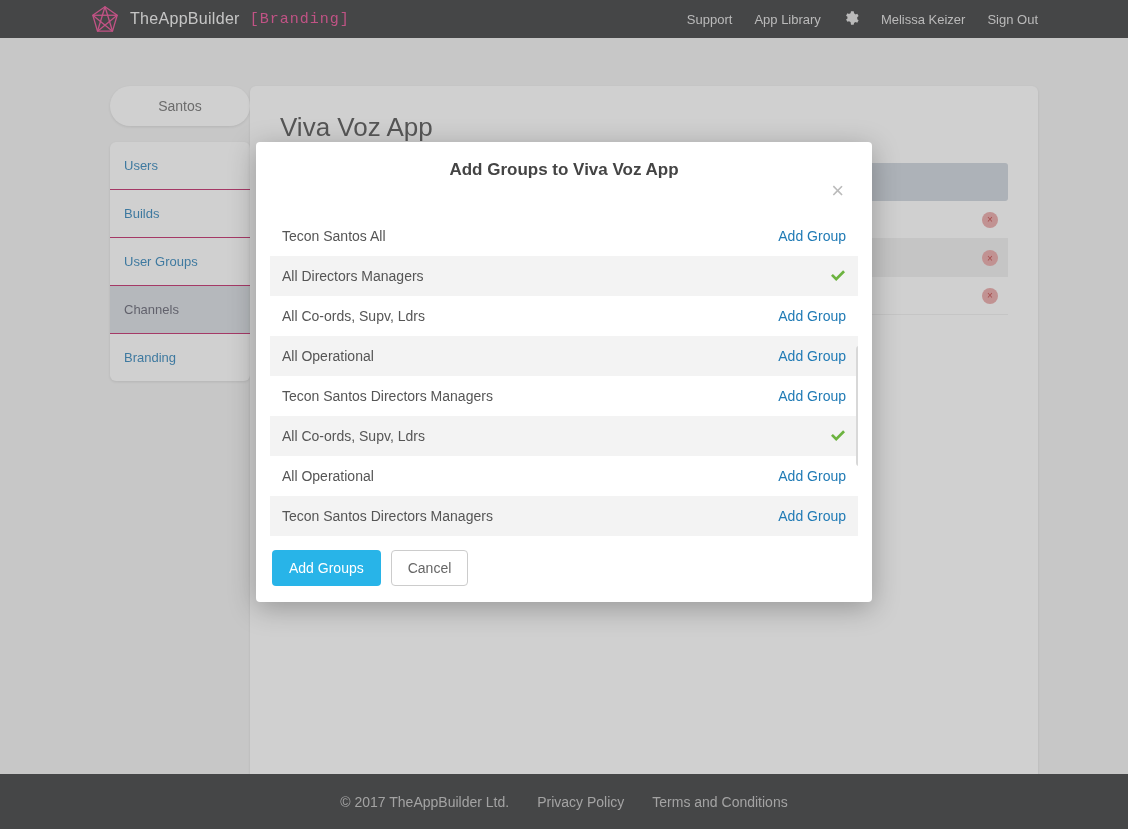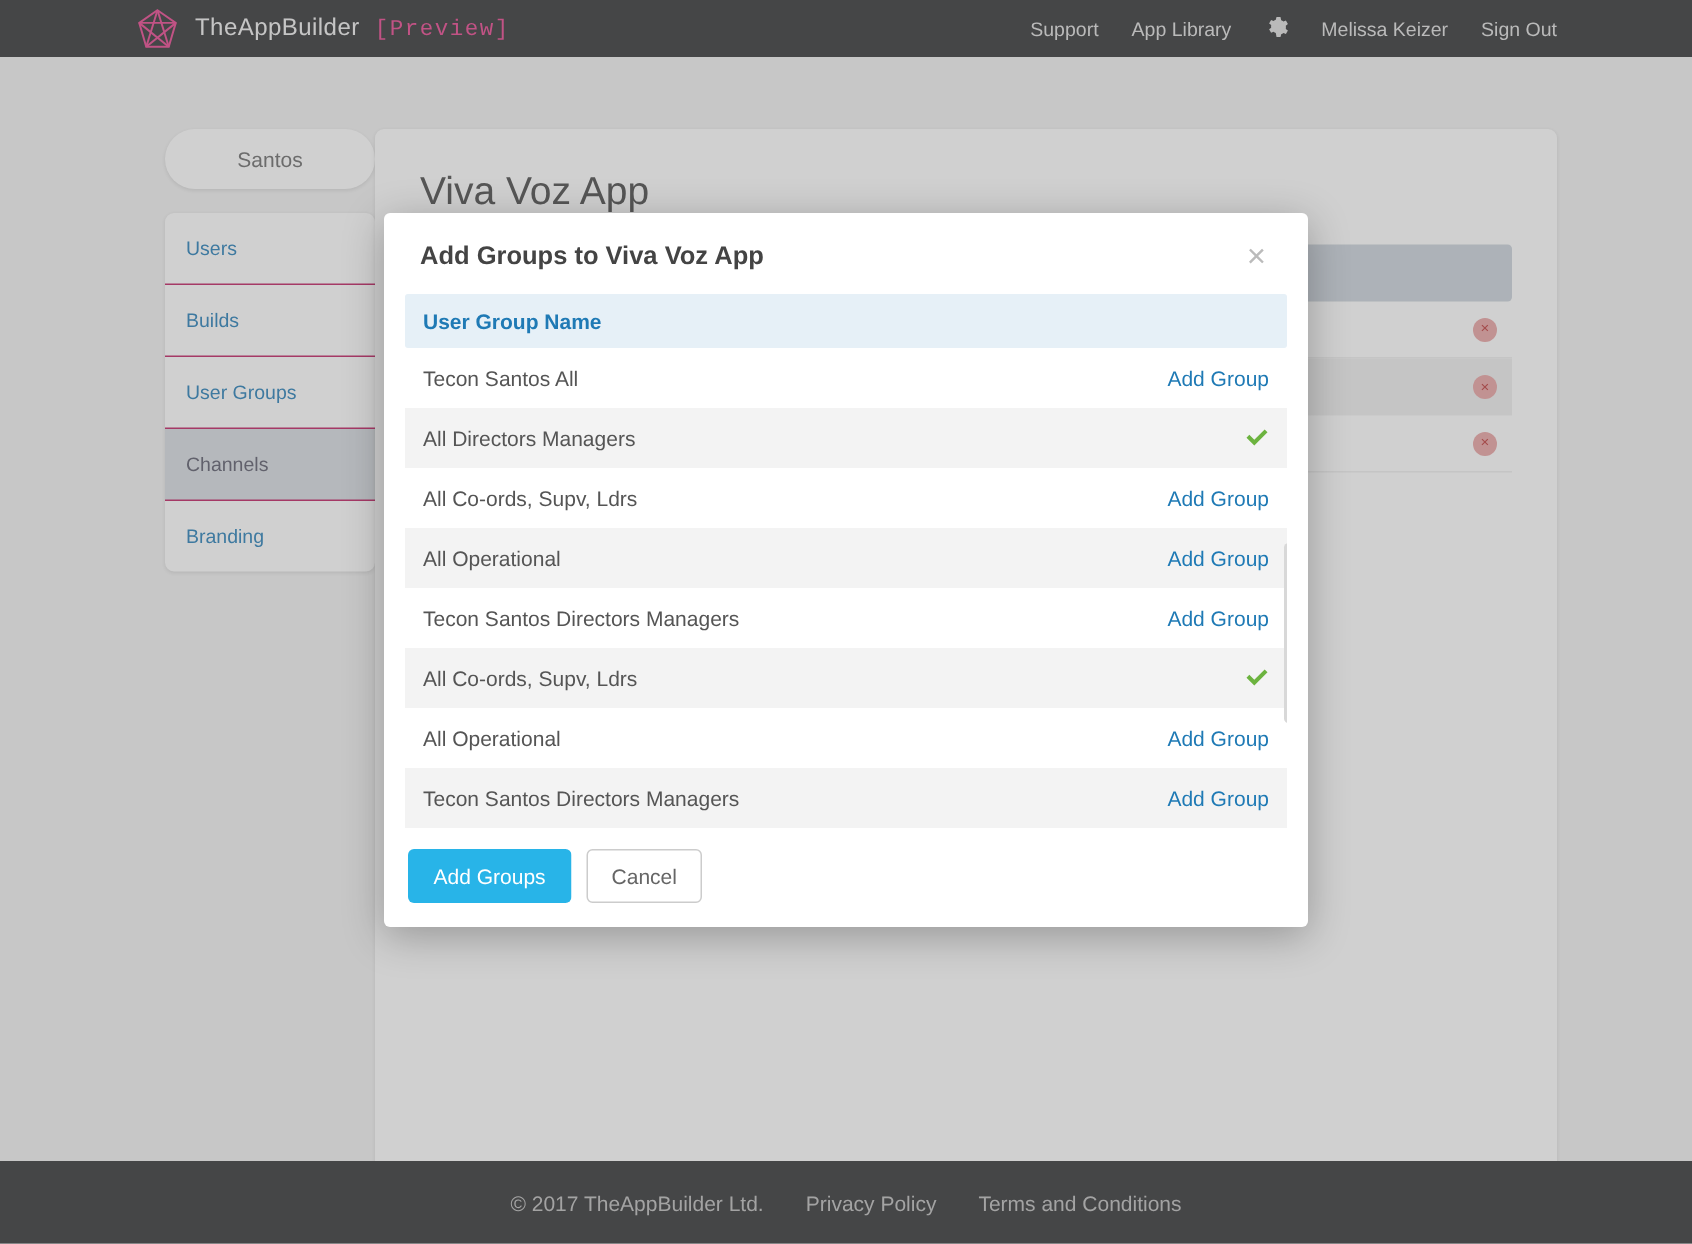--- a/index.html
+++ b/index.html
@@ -136,20 +136,21 @@
     width: 616px;
     background: #fff;
     border-radius: 4px;
     box-shadow: 0 6px 28px rgba(0,0,0,.28);
     padding-bottom: 16px;
   }
   .modal-header {
     display: flex;
     align-items: center;
     padding: 18px 24px 8px 24px;
+    flex-direction: column;
   }
   .modal-title {
     font-size: 17px;
     font-weight: 600;
     color: #444;
   }
   .modal-close {
     margin-left: auto;
     color: #bbb;
     font-size: 22px;
@@ -236,21 +237,21 @@
       <g stroke="#e83f8c" stroke-width="1.4" fill="none">
         <path d="M16 3 L29 12 L24 29 L8 29 L3 12 Z"></path>
         <path d="M16 3 L24 29"></path>
           <path d="M16 3 L8 29"></path>
         <path d="M3 12 L29 12"></path>
           <path d="M3 12 L24 29"></path>
           <path d="M29 12 L8 29"></path>
       </g>
     </svg>
     <span class="brand-text">TheAppBuilder</span>
-    <span class="brand-preview">[Preview]</span>
+    <span class="brand-preview">[Branding]</span>
   </div>
   <div class="topnav-right">
     <a>Support</a>
     <a>App Library</a>
     <span>
       <svg class="gear" viewBox="0 0 24 24" fill="#ddd">
           <path d="M12 8a4 4 0 1 0 0 8 4 4 0 0 0 0-8zm9.4 4a7.5 7.5 0 0 0-.1-1.3l2.1-1.6-2-3.5-2.5 1a7.6 7.6 0 0 0-2.2-1.3L16 2h-4l-.7 2.7a7.6 7.6 0 0 0-2.2 1.3l-2.5-1-2 3.5 2.1 1.6a7.5 7.5 0 0 0 0 2.6l-2.1 1.6 2 3.5 2.5-1a7.6 7.6 0 0 0 2.2 1.3L12 22h4l.7-2.7a7.6 7.6 0 0 0 2.2-1.3l2.5 1 2-3.5-2.1-1.6c.1-.4.1-.9.1-1.3z"></path>
         </svg>
     </span>
     <a>Melissa Keizer</a>
@@ -293,21 +294,20 @@
 
 <div class="scrim"></div>
 
 <div class="modal">
   <div class="modal-header">
     <span class="modal-title">Add Groups to Viva Voz App</span>
     <span class="modal-close">×</span>
   </div>
 
   <div class="group-table">
-    <div class="group-header">User Group Name</div>
     <div class="group-body">
       <div class="group-row">
         <span>Tecon Santos All</span>
         <a class="group-action">Add Group</a>
       </div>
       <div class="group-row alt">
         <span>All Directors Managers</span>
         <span class="group-check">
           <svg viewBox="0 0 16 16">
               <path fill="#6cb33f" d="M6.2 13 1 7.8l1.9-1.9 3.3 3.3L13.1 2.3 15 4.2z"></path>

